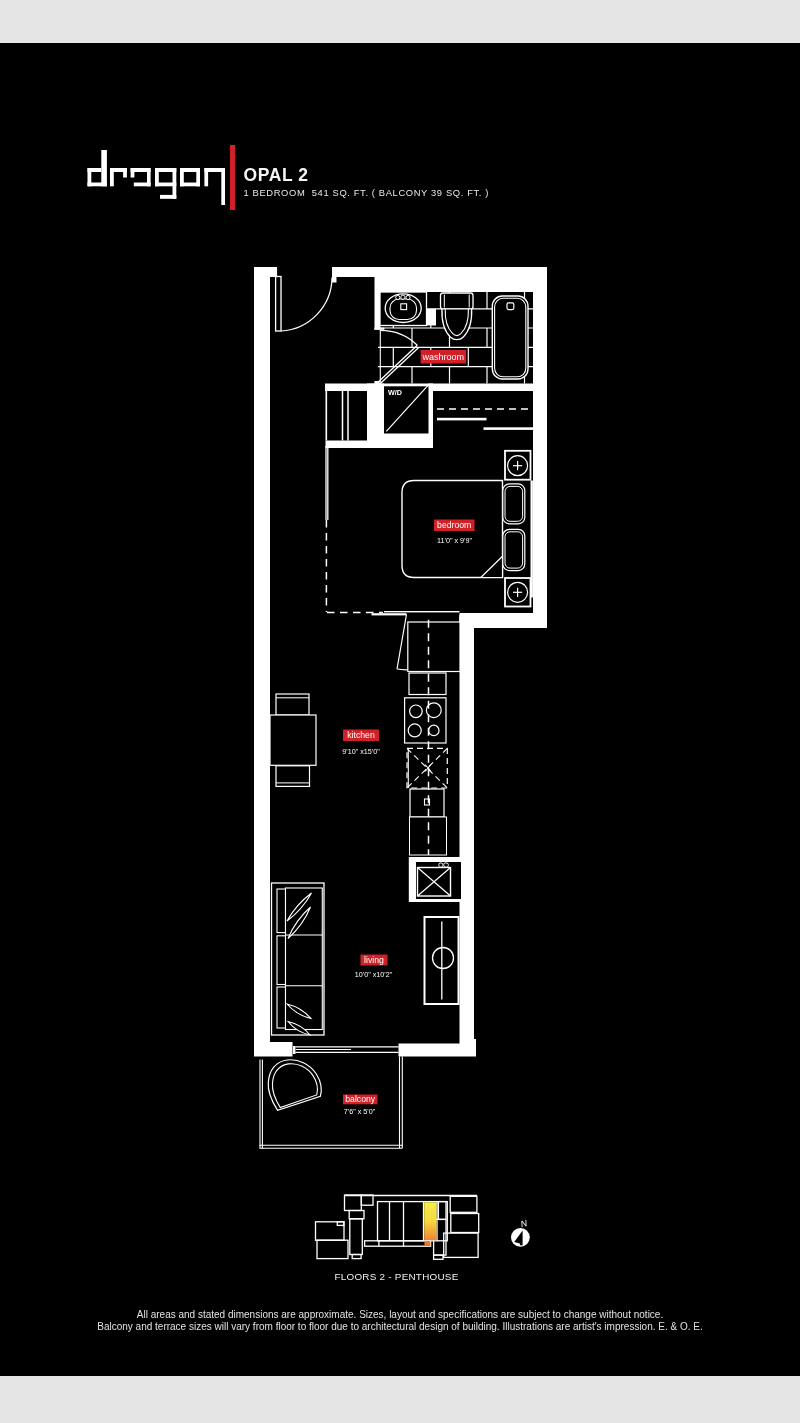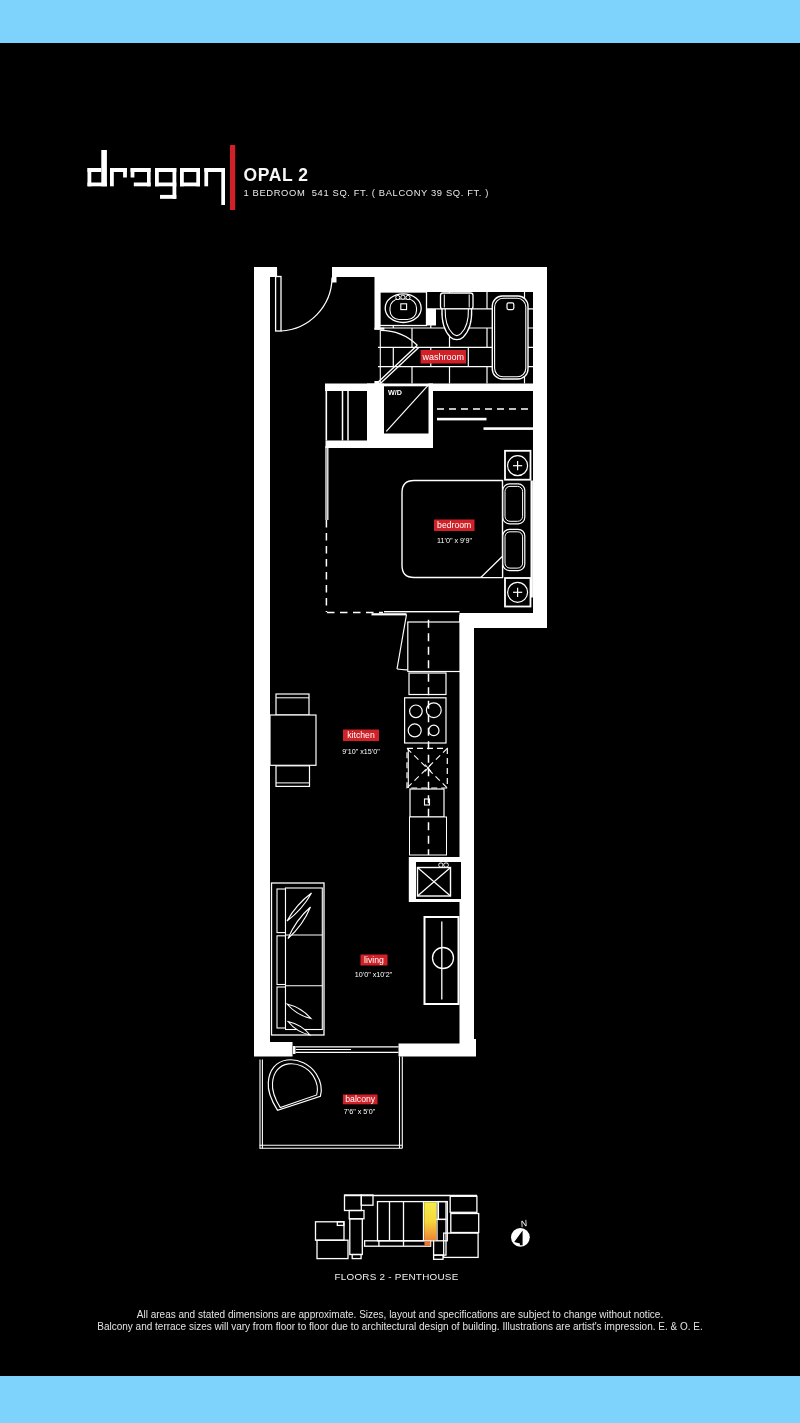--- a/index.html
+++ b/index.html
@@ -1,16 +1,16 @@
 <!DOCTYPE html>
 <html><head>
 <meta charset="utf-8">
 <style>
   html,body{margin:0;padding:0;background:#fff;}
-  #page{position:relative;width:800px;height:1423px;background:#7dd3fc;overflow:hidden;}
+  #page{position:relative;width:800px;height:1423px;background:#e5e5e5;overflow:hidden;}
   svg{display:block;}
   text{font-family:"Liberation Sans",sans-serif;}
 </style>
 </head>
 <body>
 <div id="page">
 <svg width="800" height="1423" viewBox="0 0 800 1423">
 <defs>
   <linearGradient id="hl" x1="0" y1="0" x2="0" y2="1">
     <stop offset="0" stop-color="#f5ed4a"></stop>

